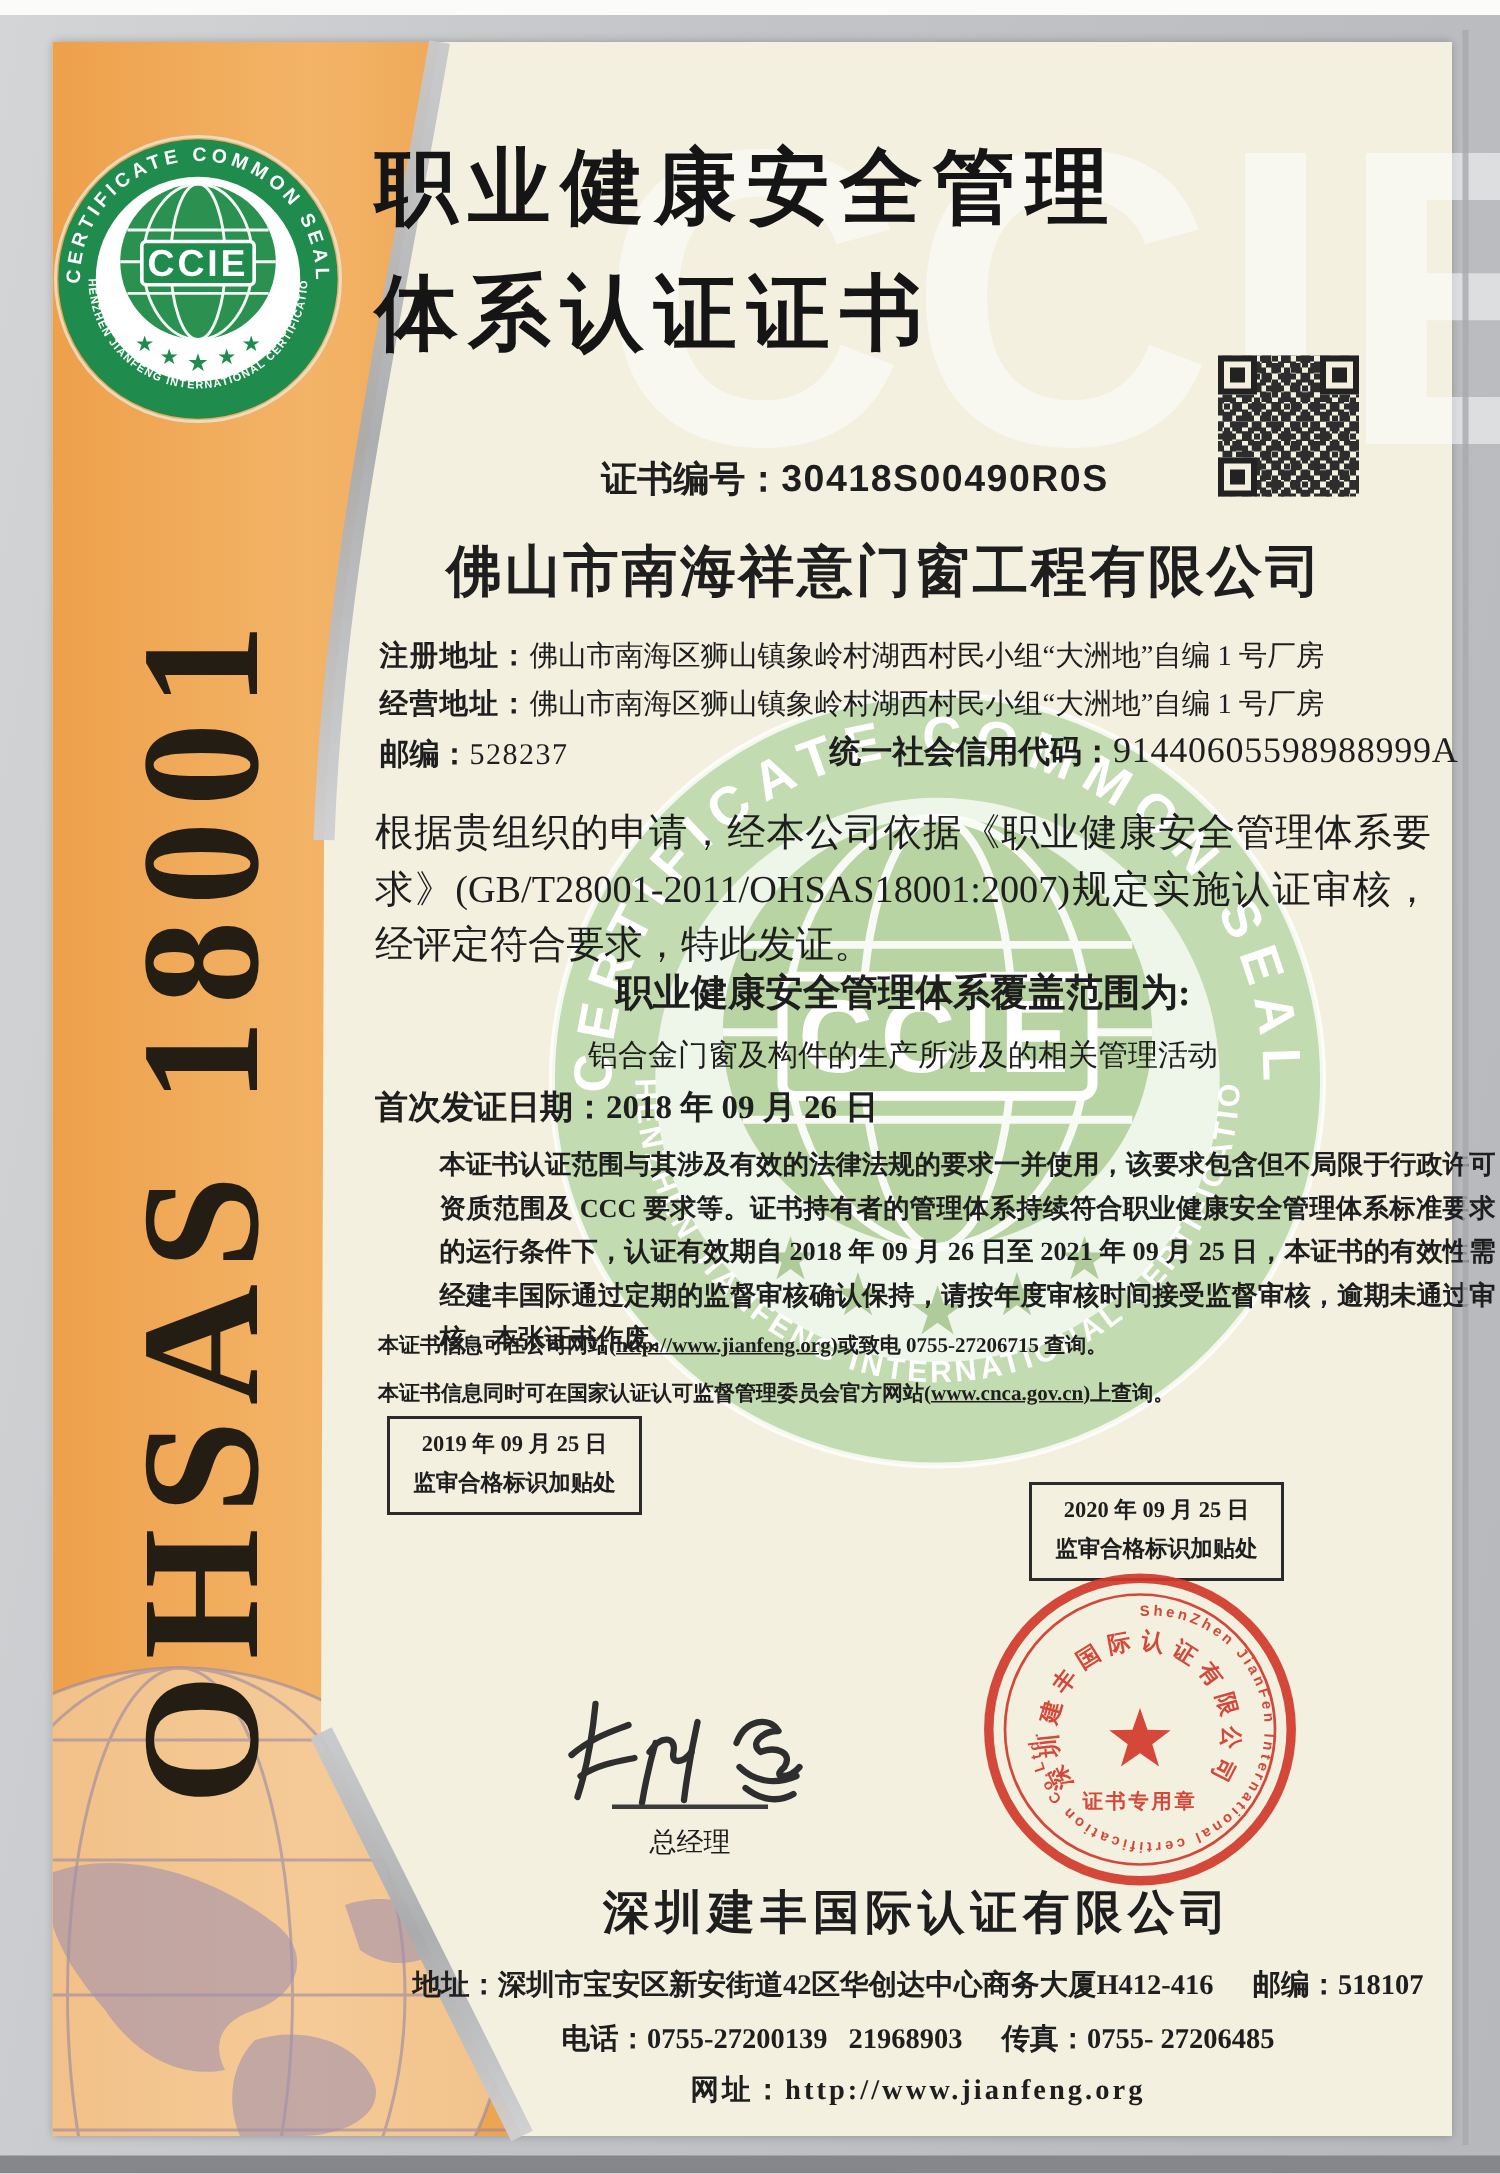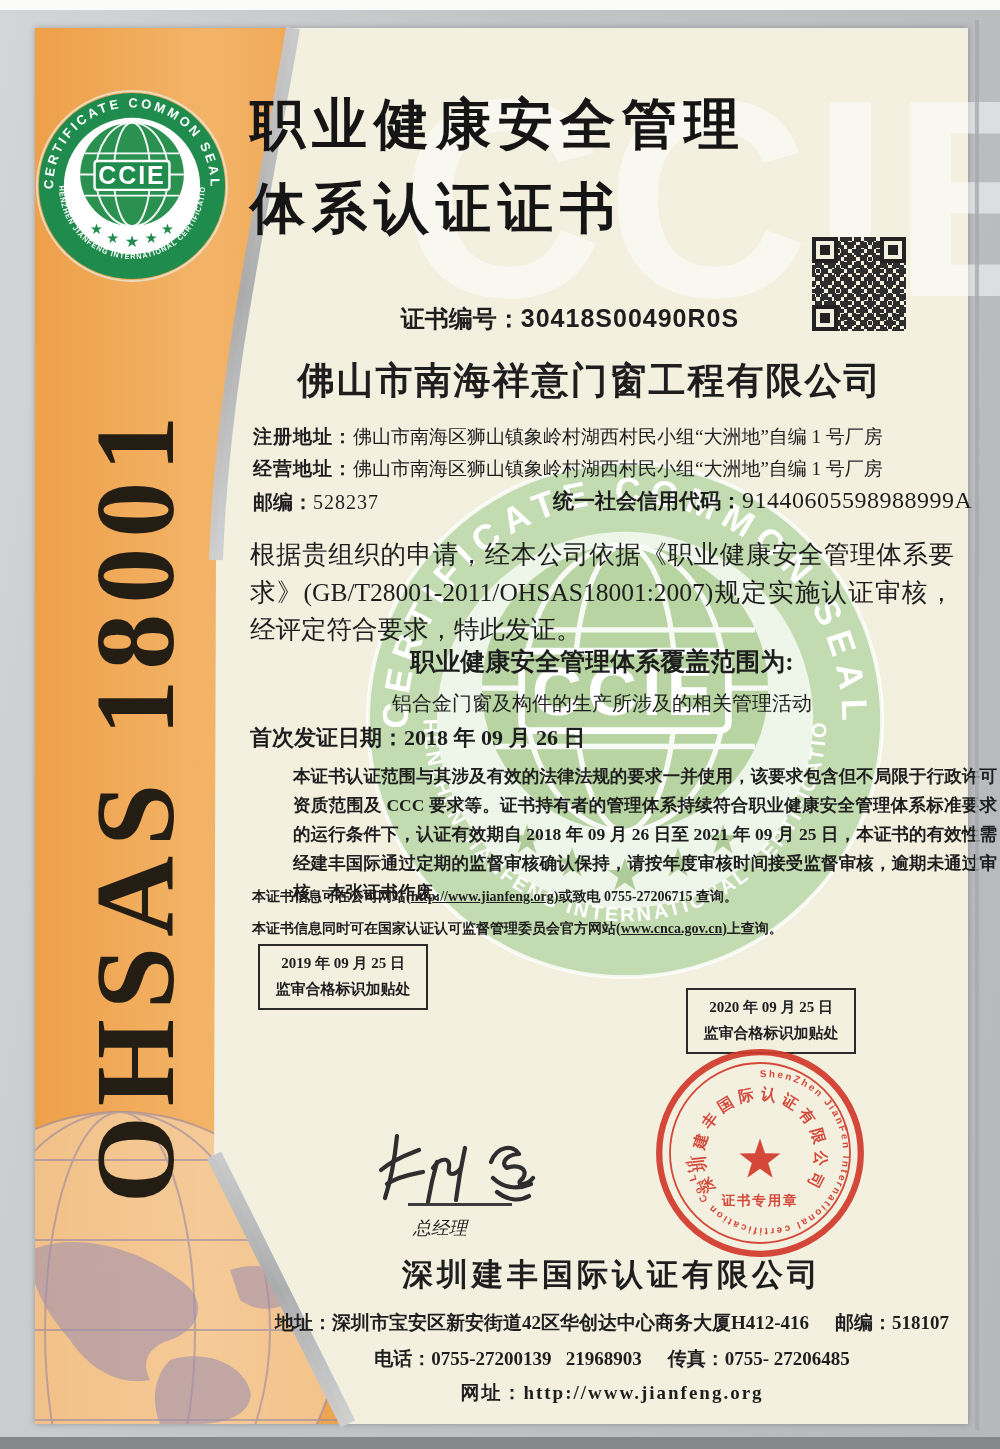--- a/index.html
+++ b/index.html
@@ -36,21 +36,21 @@
   .scopetxt{left:250px;top:690px;width:704px;text-align:center;font-size:20px;}
   .issuedate{left:250px;top:723px;width:704px;text-align:left;font-size:22px;font-weight:bold;}
   .validity{left:252px;top:762px;width:704px;font-size:17.5px;line-height:29px;text-align:justify;font-weight:700;margin-left:41px;}
   .infoline{left:252px;width:720px;font-size:14px;font-weight:bold;}
   .info1{top:888px;} .info2{top:920px;}
   .infoline .url{text-decoration:underline;}
   .sticker{width:166px;height:58px;border:2px solid #2b2b2b;text-align:center;
            font-size:15px;font-weight:bold;line-height:26px;padding-top:4px;}
   .sticker1{left:258px;top:944px;} .sticker2{left:686px;top:944px;margin-top:44px;}
   .sigline{left:408px;top:1203px;width:104px;height:3px;background:#3c3c3c;}
-  .sigtitle{left:388px;top:1216px;width:104px;text-align:center;font-size:18px;font-style:italic;}
+  .sigtitle{left:408px;top:1216px;width:104px;text-align:center;font-size:18px;}
   .issuer-name{left:262px;top:1254px;width:700px;text-align:center;font-size:31px;font-weight:bold;
                letter-spacing:4px;font-family:"Liberation Sans","DejaVu Sans",sans-serif;}
   .issuer-line{left:262px;width:700px;text-align:center;font-size:19px;font-weight:bold;}
   .il1{top:1310px;} .il2{top:1346px;} .il3{top:1380px;letter-spacing:2px;}
   .gap{display:inline-block;width:26px;}
   .gap-s{display:inline-block;width:14px;}
 
   
   .qr{left:812px;top:237px;width:94px;height:94px;background-color:#f3f0e0;
       background-image:

